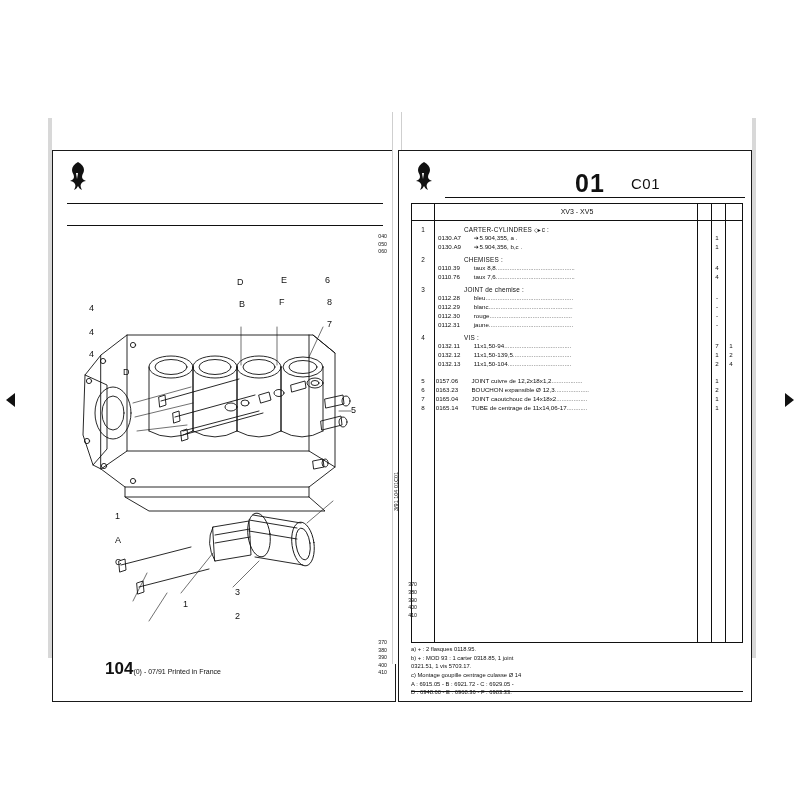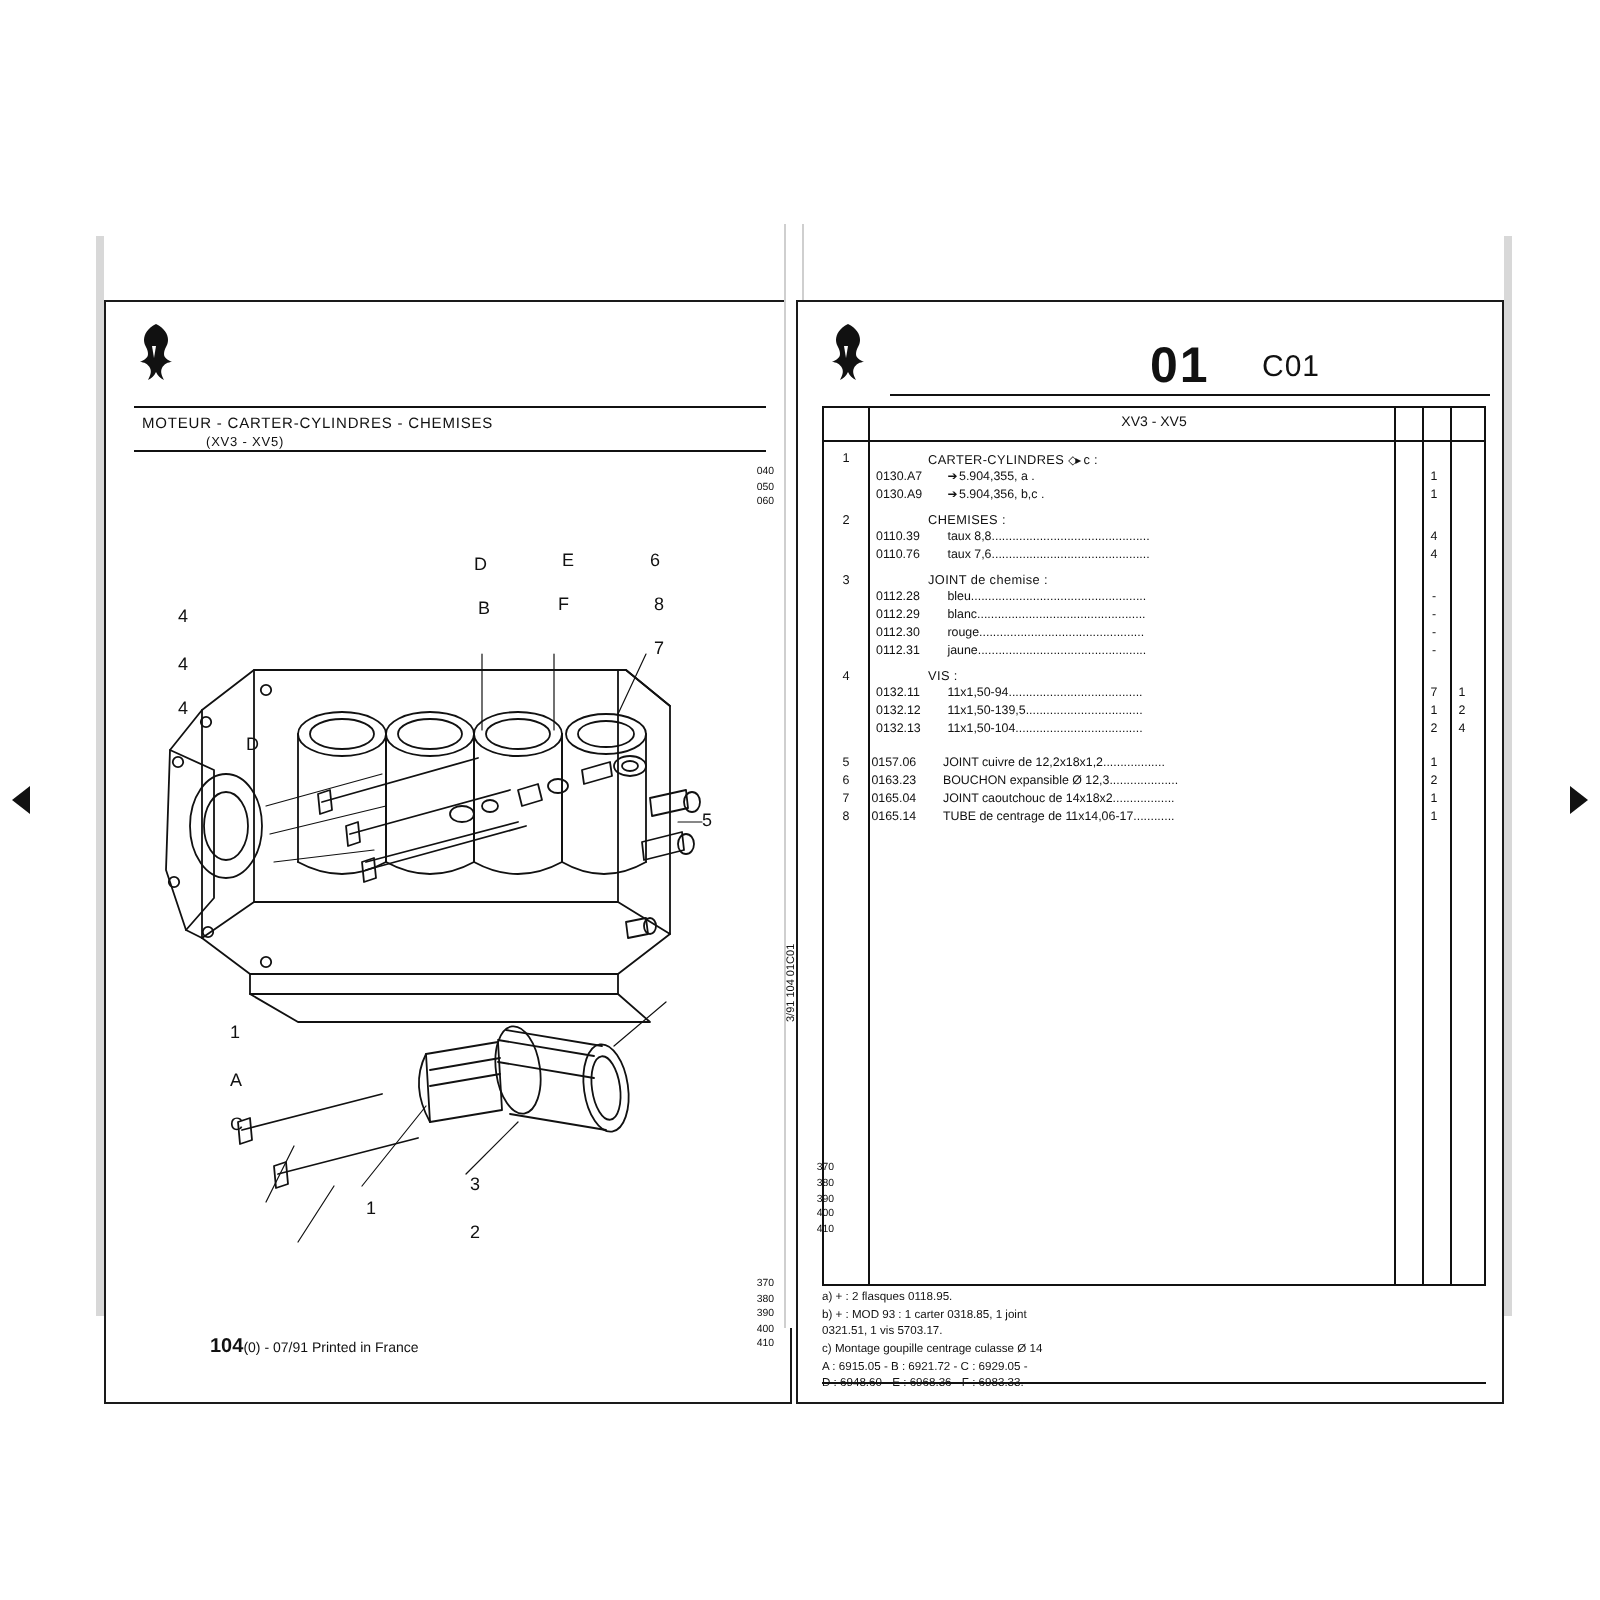--- a/index.html
+++ b/index.html
@@ -95,21 +95,21 @@
   }
 
   .l-footer {
     position: absolute;
     left: 52px;
     bottom: 22px;
     font-size: 7px;
     color: #111;
   }
   .l-footer .pagenum {
-    font-size: 10px;
+    font-size: 17px;
     font-weight: bold;
     vertical-align: baseline;
   }
   .l-footer .pagesuffix { font-size: 7px; }
 
   
   .l-margin-nums {
     position: absolute;
     right: 8px;
     top: 82px;
@@ -325,25 +325,20 @@
 
       <div class="logo" style="left:12px; top:10px;">
         <svg viewBox="0 0 26 34">
           <path d="M13 1 C9 3 7 6 7 9 c0 3 2 4 2 7 c0 2 -2 3 -4 4 c2 0 4 1 5 3 c1 2 0 4 -1 6 c2 -1 3 -2 4 -4 c1 2 2 3 4 4 c-1 -2 -2 -4 -1 -6 c1 -2 3 -3 5 -3 c-2 -1 -4 -2 -4 -4 c0 -3 2 -4 2 -7 c0 -3 -2 -6 -6 -8 z" fill="#111"></path>
           <path d="M11 12 l1 6 l1 -6 z" fill="#fff"></path>
         </svg>
       </div>
 
       <div class="l-rule-top"></div>
 
-      <div class="l-header">
-        <span>MOTEUR -</span>
-        <span>CARTER-CYLINDRES - CHEMISES</span>
-        <span class="sub">(XV3 - XV5)</span>
-      </div>
 
       <div class="l-rule-bottom"></div>
 
       <div class="l-margin-nums">
         <div>040</div>
         <div>050</div>
         <div>060</div>
       </div>
 
       <div class="l-margin-nums-bottom">

